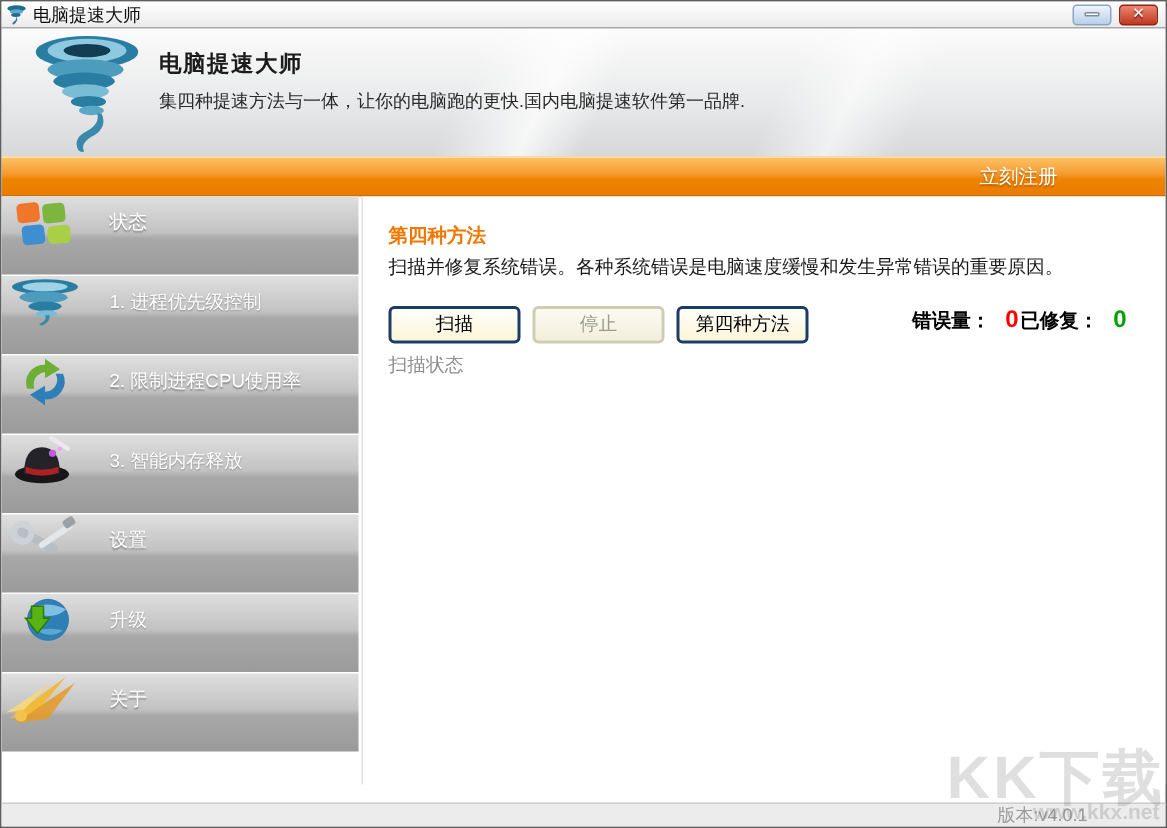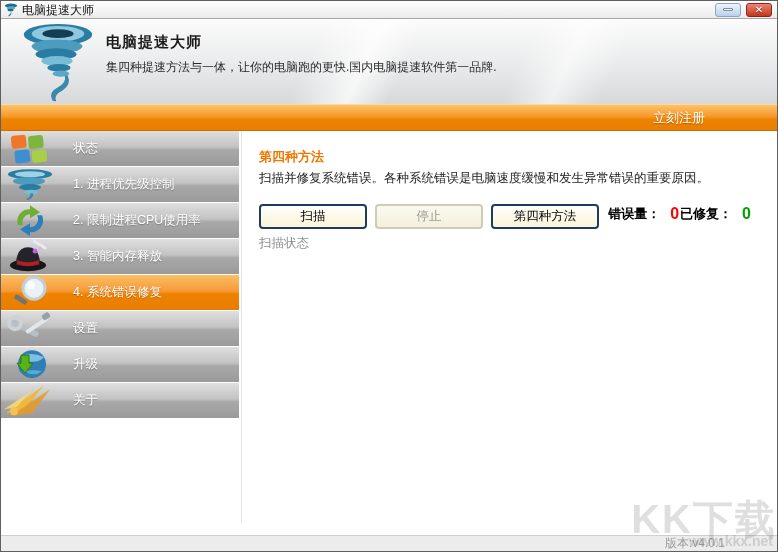--- a/index.html
+++ b/index.html
@@ -41,21 +41,21 @@
   .orangebar { position:absolute; left:0; top:103px; width:100%; height:27px;
                background:linear-gradient(#fdc267,#f59a2c 45%,#ee8301 58%,#ea7d00);
                border-top:1px solid #fcd9a2; border-bottom:1px solid #c97000;
                display:flex; align-items:center; justify-content:flex-end; }
   .register { color:#ffffff; font-size:13px; margin-right:72px; cursor:pointer;
               text-shadow:0 1px 1px rgba(140,70,0,.6); }
 
   
   .sidebar { position:absolute; left:0; top:130px; width:238px; display:flex;
              flex-direction:column; gap:1px; background:#ffffff; }
-  .side-item { position:relative; height:35px; cursor:pointer;
+  .side-item { position:relative; height:52px; cursor:pointer;
                background:linear-gradient(#dfdfdf,#c2c2c2 46%,#a8a8a8 54%,#9a9a9a);text-decoration:underline; }
   .side-item.active { background:linear-gradient(#fcc briefly,#f00); }
   .side-item.active { background:linear-gradient(#fcbe64,#f59a38 46%,#ef8200 54%,#e87d00); }
   .side-label { position:absolute; left:72px; top:0; line-height:34.4px; color:#ffffff;
                 font-size:12.5px; text-shadow:0 1px 1px rgba(90,90,90,.55); white-space:nowrap; }
   .side-item.active .side-label { text-shadow:0 1px 1px rgba(150,75,0,.6); }
   .side-icon { position:absolute; left:3px; top:0; width:52px; height:34.4px; }
   .side-icon svg { width:100%; height:100%; }
 
   
@@ -79,21 +79,21 @@
   .hscroll { position:absolute; left:0; right:0; bottom:0; height:15px; background:#f2f2f2;
              border-top:1px solid #ddd; }
   .scroll-arrow { position:absolute; top:0; width:16px; height:15px; text-align:center;
                   font-size:13px; font-weight:bold; color:#3a3a3a; line-height:14px; cursor:pointer; }
   .scroll-arrow.left { left:2px; } .scroll-arrow.right { right:2px; }
   .scroll-thumb { position:absolute; left:18px; top:2px; width:296px; height:11px;
                   background:#c9c9c9; border-radius:1px; cursor:pointer; }
 
   
   .actions { display:flex; align-items:flex-start; margin-top:17px; width:492px; }
-  .act-btn { width:108px; height:25px; margin-right:8px; border-radius:4px;
+  .act-btn { width:88px; height:25px; margin-right:8px; border-radius:4px;
              border:2px solid #1c3c66; background:linear-gradient(#fffffb,#fbf4d7);
              font-size:12.5px; color:#000; font-family:inherit; cursor:pointer; }
   .act-btn.disabled { border-color:#cfccb4; color:#9b9b8e;
                       background:linear-gradient(#fbfaf1,#f3efdc); cursor:default; }
   .stats { margin-left:auto; display:flex; flex-direction:row; gap:1px; padding-top:1px; }
   .stat-row { display:flex; align-items:center; }
   .stat-label { font-size:13px; font-weight:bold; color:#000; }
   .stat-value { font-size:16px; font-weight:bold; margin-left:10px; line-height:14px; }
   .stat-value.red { color:#ff0000; } .stat-value.green { color:#00a000; }
   .scan-status { margin-top:6px; font-size:12.5px; color:#8f8f8f; }
@@ -206,30 +206,20 @@
             <path d="M12 26 Q12 8 24 8 Q36 8 36 26 z" fill="#232329"></path>
             <path d="M13 21 Q24 25 35 21 L35 25 Q24 29 13 25 z" fill="#b01f24"></path>
             <rect x="28" y="4" width="16" height="3" rx="1.5" transform="rotate(32 36 5)" fill="#e9e9ef"></rect>
             <circle cx="31" cy="12" r="2.4" fill="#c45be0"></circle>
             <circle cx="36" cy="9" r="1.4" fill="#e7a3f5"></circle>
           </svg>
       </span>
       <span class="side-label">3. 智能内存释放</span>
     </div>
 
-    <div class="side-item active">
-      <span class="side-icon">
-        <svg viewBox="0 0 52 34">
-            <circle cx="30" cy="13" r="11" fill="#e8f2f8" stroke="#c3ced6" stroke-width="3"></circle>
-            <circle cx="27" cy="10" r="4" fill="#ffffff" opacity=".85"></circle>
-            <rect x="10" y="22" width="14" height="5" rx="2.5" transform="rotate(32 17 24)" fill="#6d757c"></rect>
-          </svg>
-      </span>
-      <span class="side-label">4. 系统错误修复</span>
-    </div>
 
     <div class="side-item">
       <span class="side-icon">
         <svg viewBox="0 0 52 34">
             <rect x="6" y="14" width="30" height="6" rx="3" transform="rotate(28 21 17)" fill="#b9bec4"></rect>
             <circle cx="11" cy="12" r="6" fill="none" stroke="#cdd2d7" stroke-width="4"></circle>
             <rect x="20" y="12" width="26" height="4" rx="2" transform="rotate(-34 33 14)" fill="#e4e7ea"></rect>
             <rect x="38" y="2" width="8" height="6" rx="2" transform="rotate(-34 42 5)" fill="#9aa1a8"></rect>
           </svg>
       </span>

